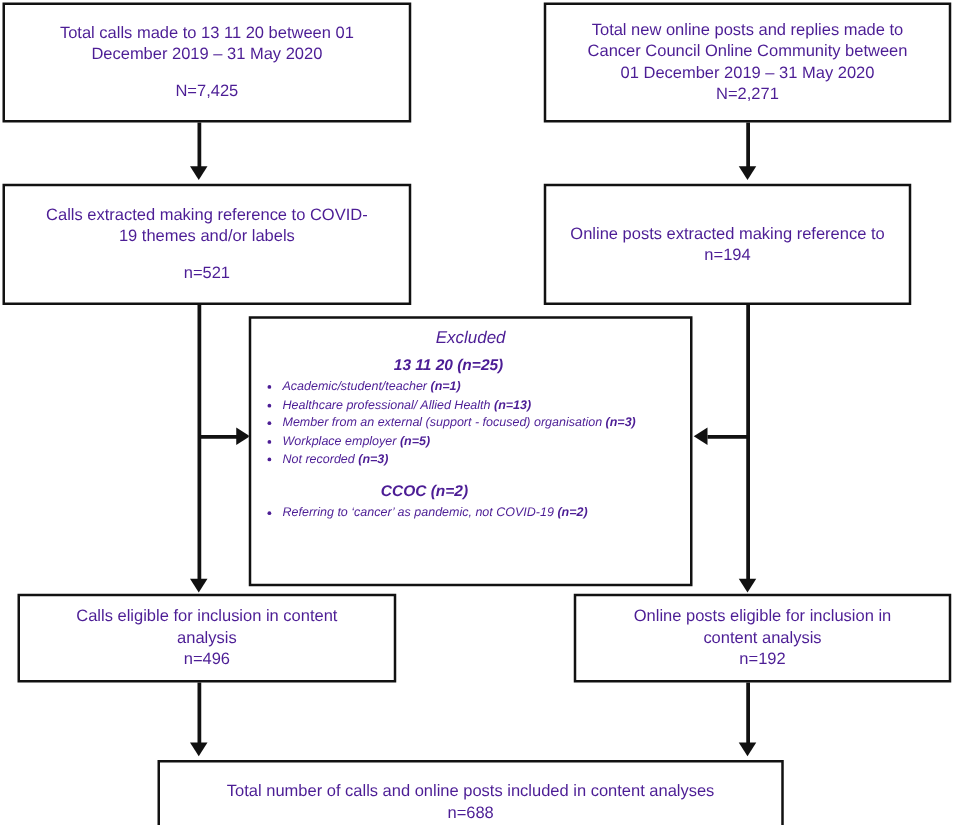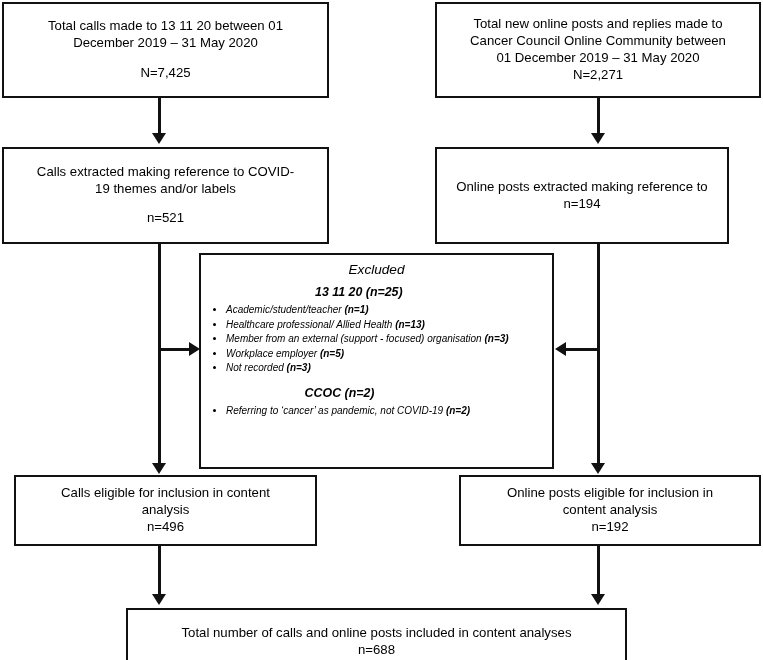--- a/index.html
+++ b/index.html
@@ -23,21 +23,21 @@
     box-sizing: border-box;
     border: 2.5px solid #111111;
     background: #ffffff;
     display: flex;
     flex-direction: column;
     align-items: center;
     justify-content: center;
     text-align: center;
     line-height: 1.28;
     font-size: 13.2px;
-    color: #000000;
+    color: #4c1d95;
     padding: 2px 6px;
   }
   .box .ln { display: block; width: 100%; }
   .gap { height: 0.95em; }
 
   
   .vline {
     position: absolute;
     width: 3px;
     background: #111111;

